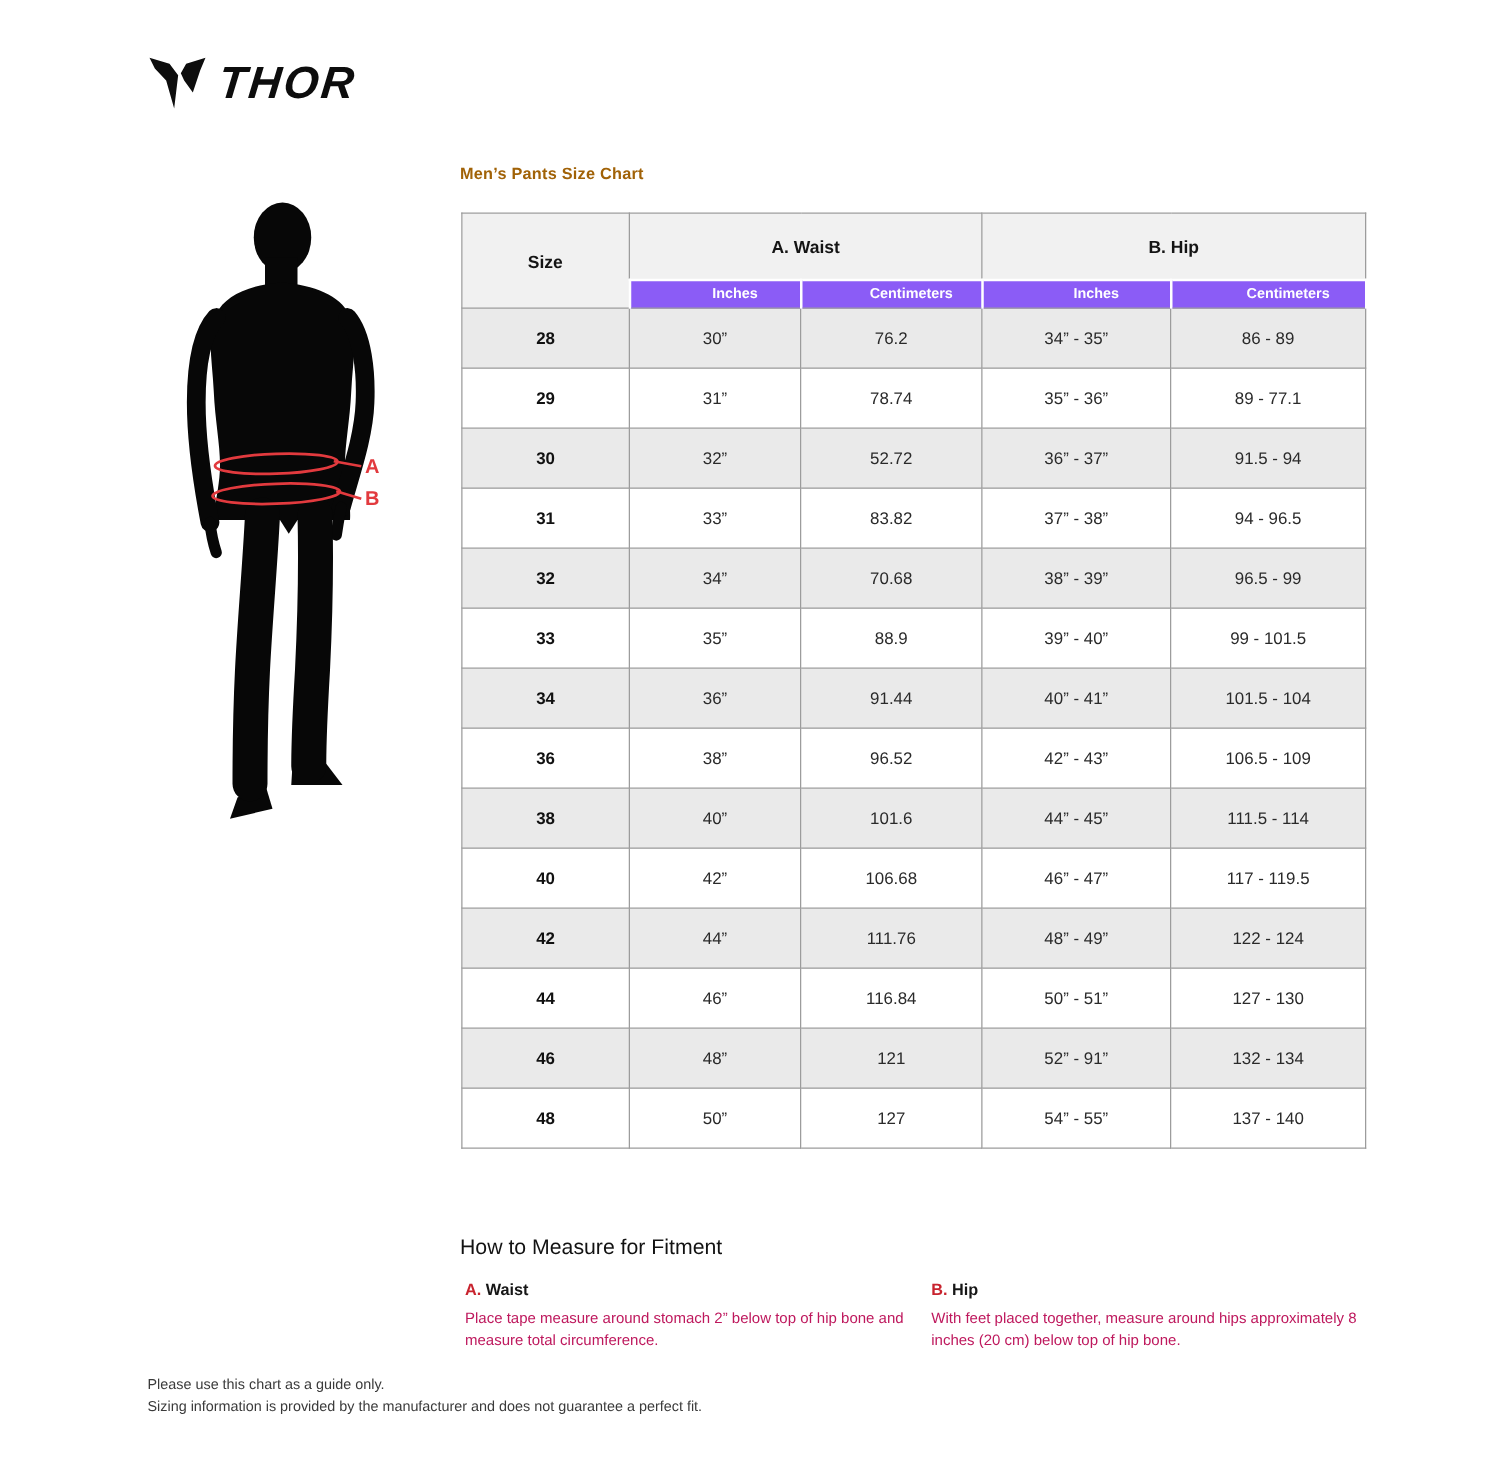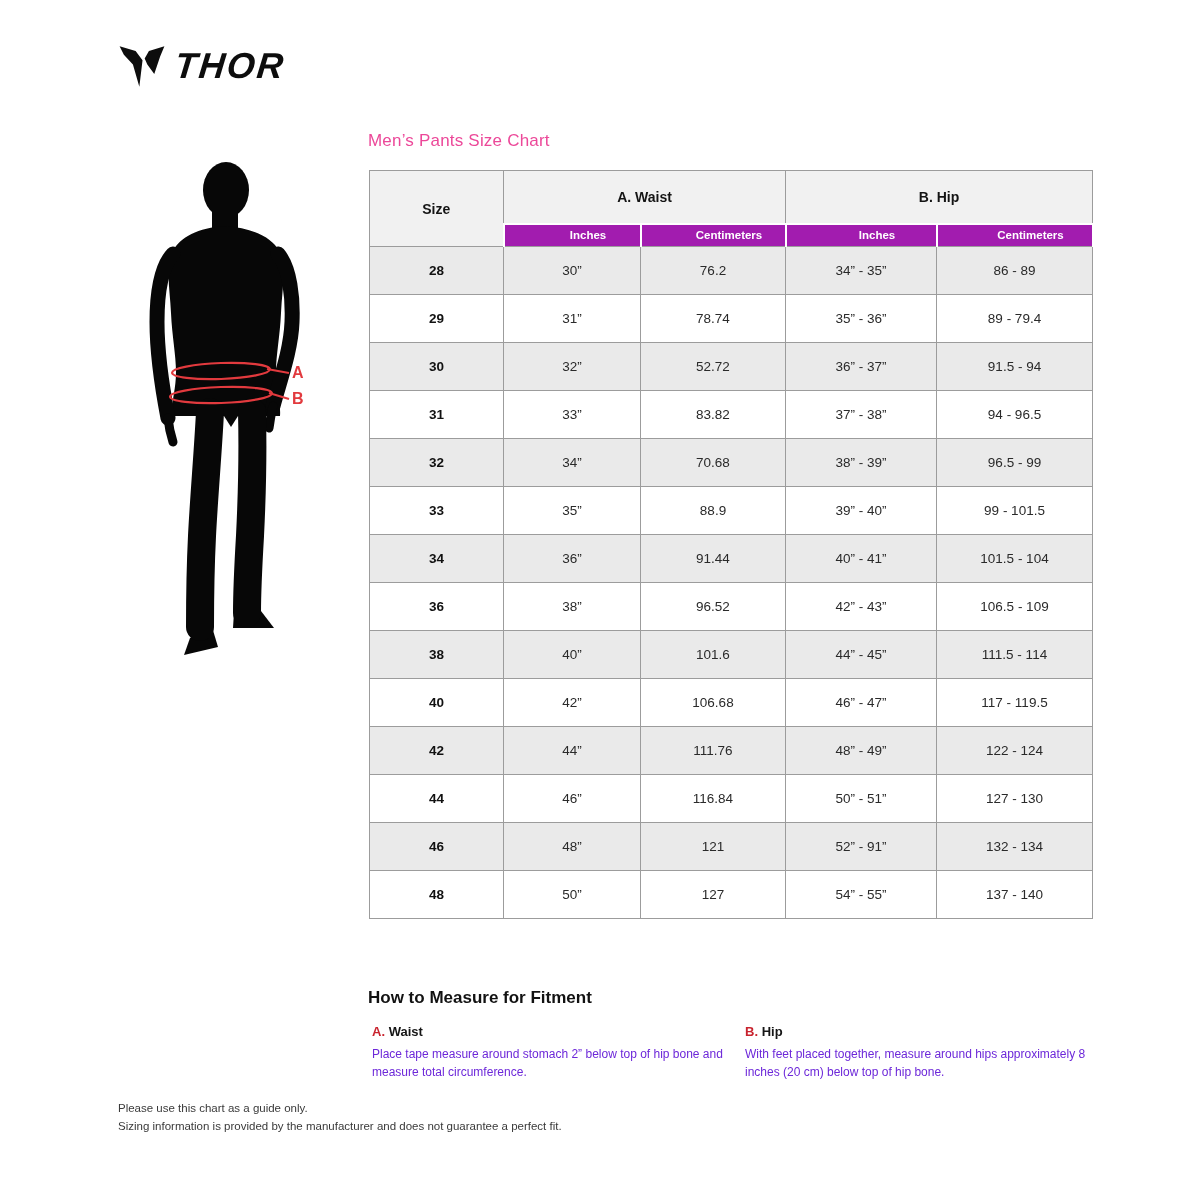--- a/index.html
+++ b/index.html
@@ -10,49 +10,49 @@
   
   .logo{position:absolute;left:118px;top:44px;display:flex;align-items:center;gap:9px;}
   .logo svg{width:48px;height:44px;display:block;}
   .logo-text{
     font-style:italic;font-weight:bold;font-size:36px;letter-spacing:2px;
     color:#0d0d0d;transform:skewX(-6deg);line-height:1;
   }
   
   .figure{position:absolute;left:140px;top:150px;}
   
-  .chart-title{position:absolute;left:368px;top:131px;font-size:17px;font-weight:normal;letter-spacing:.2px;color:#ec4899;}
+  .chart-title{position:absolute;left:368px;top:131px;font-size:13px;font-weight:bold;letter-spacing:.2px;color:#a16207;}
   
   table.size-chart{
     position:absolute;left:369px;top:170px;width:723px;
     border-collapse:collapse;table-layout:fixed;font-size:13.5px;
   }
   table.size-chart th,table.size-chart td{
     border:1px solid #9c9c9c;text-align:center;vertical-align:middle;padding:0;
   }
   thead tr.grouphead{height:53px;padding-left:36px;}
   th.size-h,th.group-h{background:#f1f1f1;font-size:14px;font-weight:bold;color:#141414;}
   tr.subhead{height:23px;}
   tr.subhead th{
-    background:#a21caf;color:#ffffff;font-size:11.5px;font-weight:bold;
+    background:#8b5cf6;color:#ffffff;font-size:11.5px;font-weight:bold;
     border:2px solid #ffffff;border-bottom:none;padding-left:32px;
   }
   tbody tr{height:48px;}
   tbody tr:nth-child(odd){background:#eaeaea;}
   tbody tr:nth-child(even){background:#ffffff;}
   tbody td{color:#2a2a2a;}
   tbody td.c0{font-weight:bold;color:#111;}
   
-  .measure-title{position:absolute;left:368px;top:988px;font-size:17px;font-weight:bold;color:#121212;}
+  .measure-title{position:absolute;left:368px;top:988px;font-size:17px;font-weight:normal;color:#121212;}
   .measure-item{position:absolute;top:1024px;width:352px;}
   .measure-item.item-a{left:372px;}
   .measure-item.item-b{left:745px;}
   .mi-head{font-size:13px;font-weight:bold;color:#161616;margin-bottom:6px;}
   .mi-head .red{color:#c8232e;}
-  .mi-body{font-size:12px;line-height:1.5;color:#6d28d9;}
+  .mi-body{font-size:12px;line-height:1.5;color:#be185d;}
   
   .footer{position:absolute;left:118px;top:1100px;font-size:11.5px;line-height:1.55;color:#3a3a3a;}
 </style>
 </head>
 <body>
 
 <div class="canvas">
 
   <div class="logo">
     <svg viewBox="0 0 90 82" aria-hidden="true">
@@ -120,21 +120,21 @@
           <td class="c1">30”</td>
           <td class="c2">76.2</td>
           <td class="c3">34” - 35”</td>
           <td class="c4">86 - 89</td>
         </tr>
         <tr>
           <td class="c0">29</td>
           <td class="c1">31”</td>
           <td class="c2">78.74</td>
           <td class="c3">35” - 36”</td>
-          <td class="c4">89 - 79.4</td>
+          <td class="c4">89 - 77.1</td>
         </tr>
         <tr>
           <td class="c0">30</td>
           <td class="c1">32”</td>
           <td class="c2">52.72</td>
           <td class="c3">36” - 37”</td>
           <td class="c4">91.5 - 94</td>
         </tr>
         <tr>
           <td class="c0">31</td>

